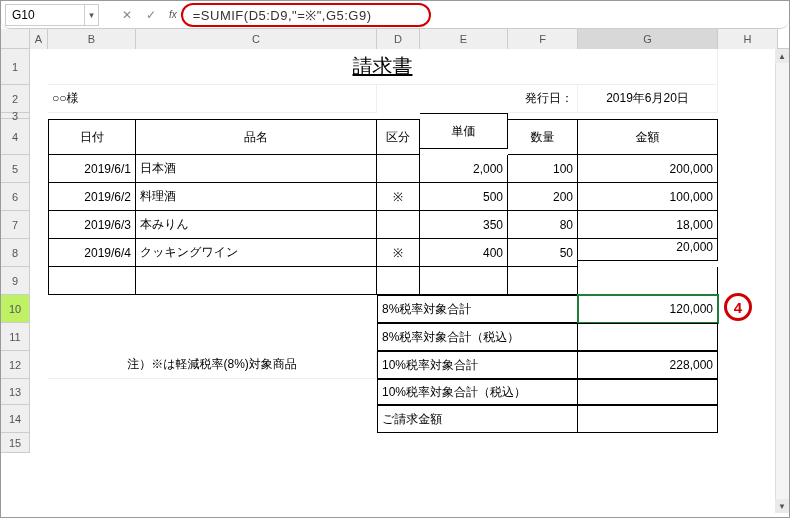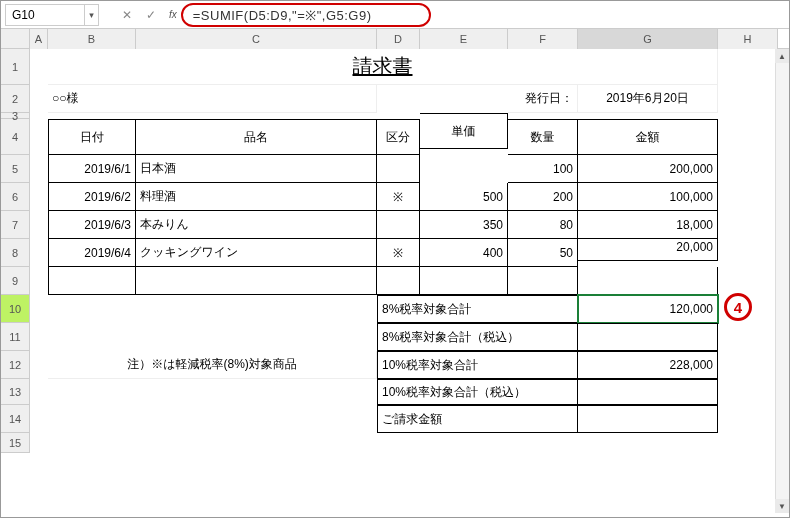--- a/index.html
+++ b/index.html
@@ -14,20 +14,21 @@
     overflow: hidden;
     border: 1px solid #999;
   }
   .formula-bar {
     display: flex;
     align-items: center;
     height: 28px;
     border-bottom: 1px solid #ccc;
     padding: 0 4px;
     gap: 0;
+    border-radius: 9px;
   }
   .name-box {
     width: 80px;
     height: 22px;
     border: 1px solid #ccc;
     padding: 2px 6px;
     background: #fff;
     display: flex;
     align-items: center;
   }
@@ -203,20 +204,21 @@
       <div class="cell ac" style="left: 548px; top: 36px; width: 140px; height: 28px;">2019年6月20日</div>
       <div class="cell ac bt bb bl br" style="left: 18px; top: 70px; width: 88px; height: 36px;">日付</div>
       <div class="cell ac bt bb br" style="left: 106px; top: 70px; width: 241px; height: 36px;">品名</div>
       <div class="cell ac bt bb br" style="left: 347px; top: 70px; width: 43px; height: 36px;">区分</div>
       <div class="cell ac bt bb br" style="left: 390px; top: 64px; width: 88px; height: 36px;">単価</div>
       <div class="cell ac bt bb br" style="left: 478px; top: 70px; width: 70px; height: 36px;">数量</div>
       <div class="cell ac bt bb br" style="left: 548px; top: 70px; width: 140px; height: 36px;">金額</div>
       <div class="cell ar bl br bb" style="left: 18px; top: 106px; width: 88px; height: 28px;">2019/6/1</div>
       <div class="cell br bb" style="left: 106px; top: 106px; width: 241px; height: 28px;">日本酒</div>
       <div class="cell ac br bb" style="left: 347px; top: 106px; width: 43px; height: 28px;"></div>
+      <div class="cell ar br bb" style="left: 390px; top: 106px; width: 88px; height: 28px;">2,000</div>
       <div class="cell ar br bb" style="left: 478px; top: 106px; width: 70px; height: 28px;">100</div>
       <div class="cell ar br bb" style="left: 548px; top: 106px; width: 140px; height: 28px;">200,000</div>
       <div class="cell ar bl br bb" style="left: 18px; top: 134px; width: 88px; height: 28px;">2019/6/2</div>
       <div class="cell br bb" style="left: 106px; top: 134px; width: 241px; height: 28px;">料理酒</div>
       <div class="cell ac br bb" style="left: 347px; top: 134px; width: 43px; height: 28px;">※</div>
       <div class="cell ar br bb" style="left: 390px; top: 134px; width: 88px; height: 28px;">500</div>
       <div class="cell ar br bb" style="left: 478px; top: 134px; width: 70px; height: 28px;">200</div>
       <div class="cell ar br bb" style="left: 548px; top: 134px; width: 140px; height: 28px;">100,000</div>
       <div class="cell ar bl br bb" style="left: 18px; top: 162px; width: 88px; height: 28px;">2019/6/3</div>
       <div class="cell br bb" style="left: 106px; top: 162px; width: 241px; height: 28px;">本みりん</div>

